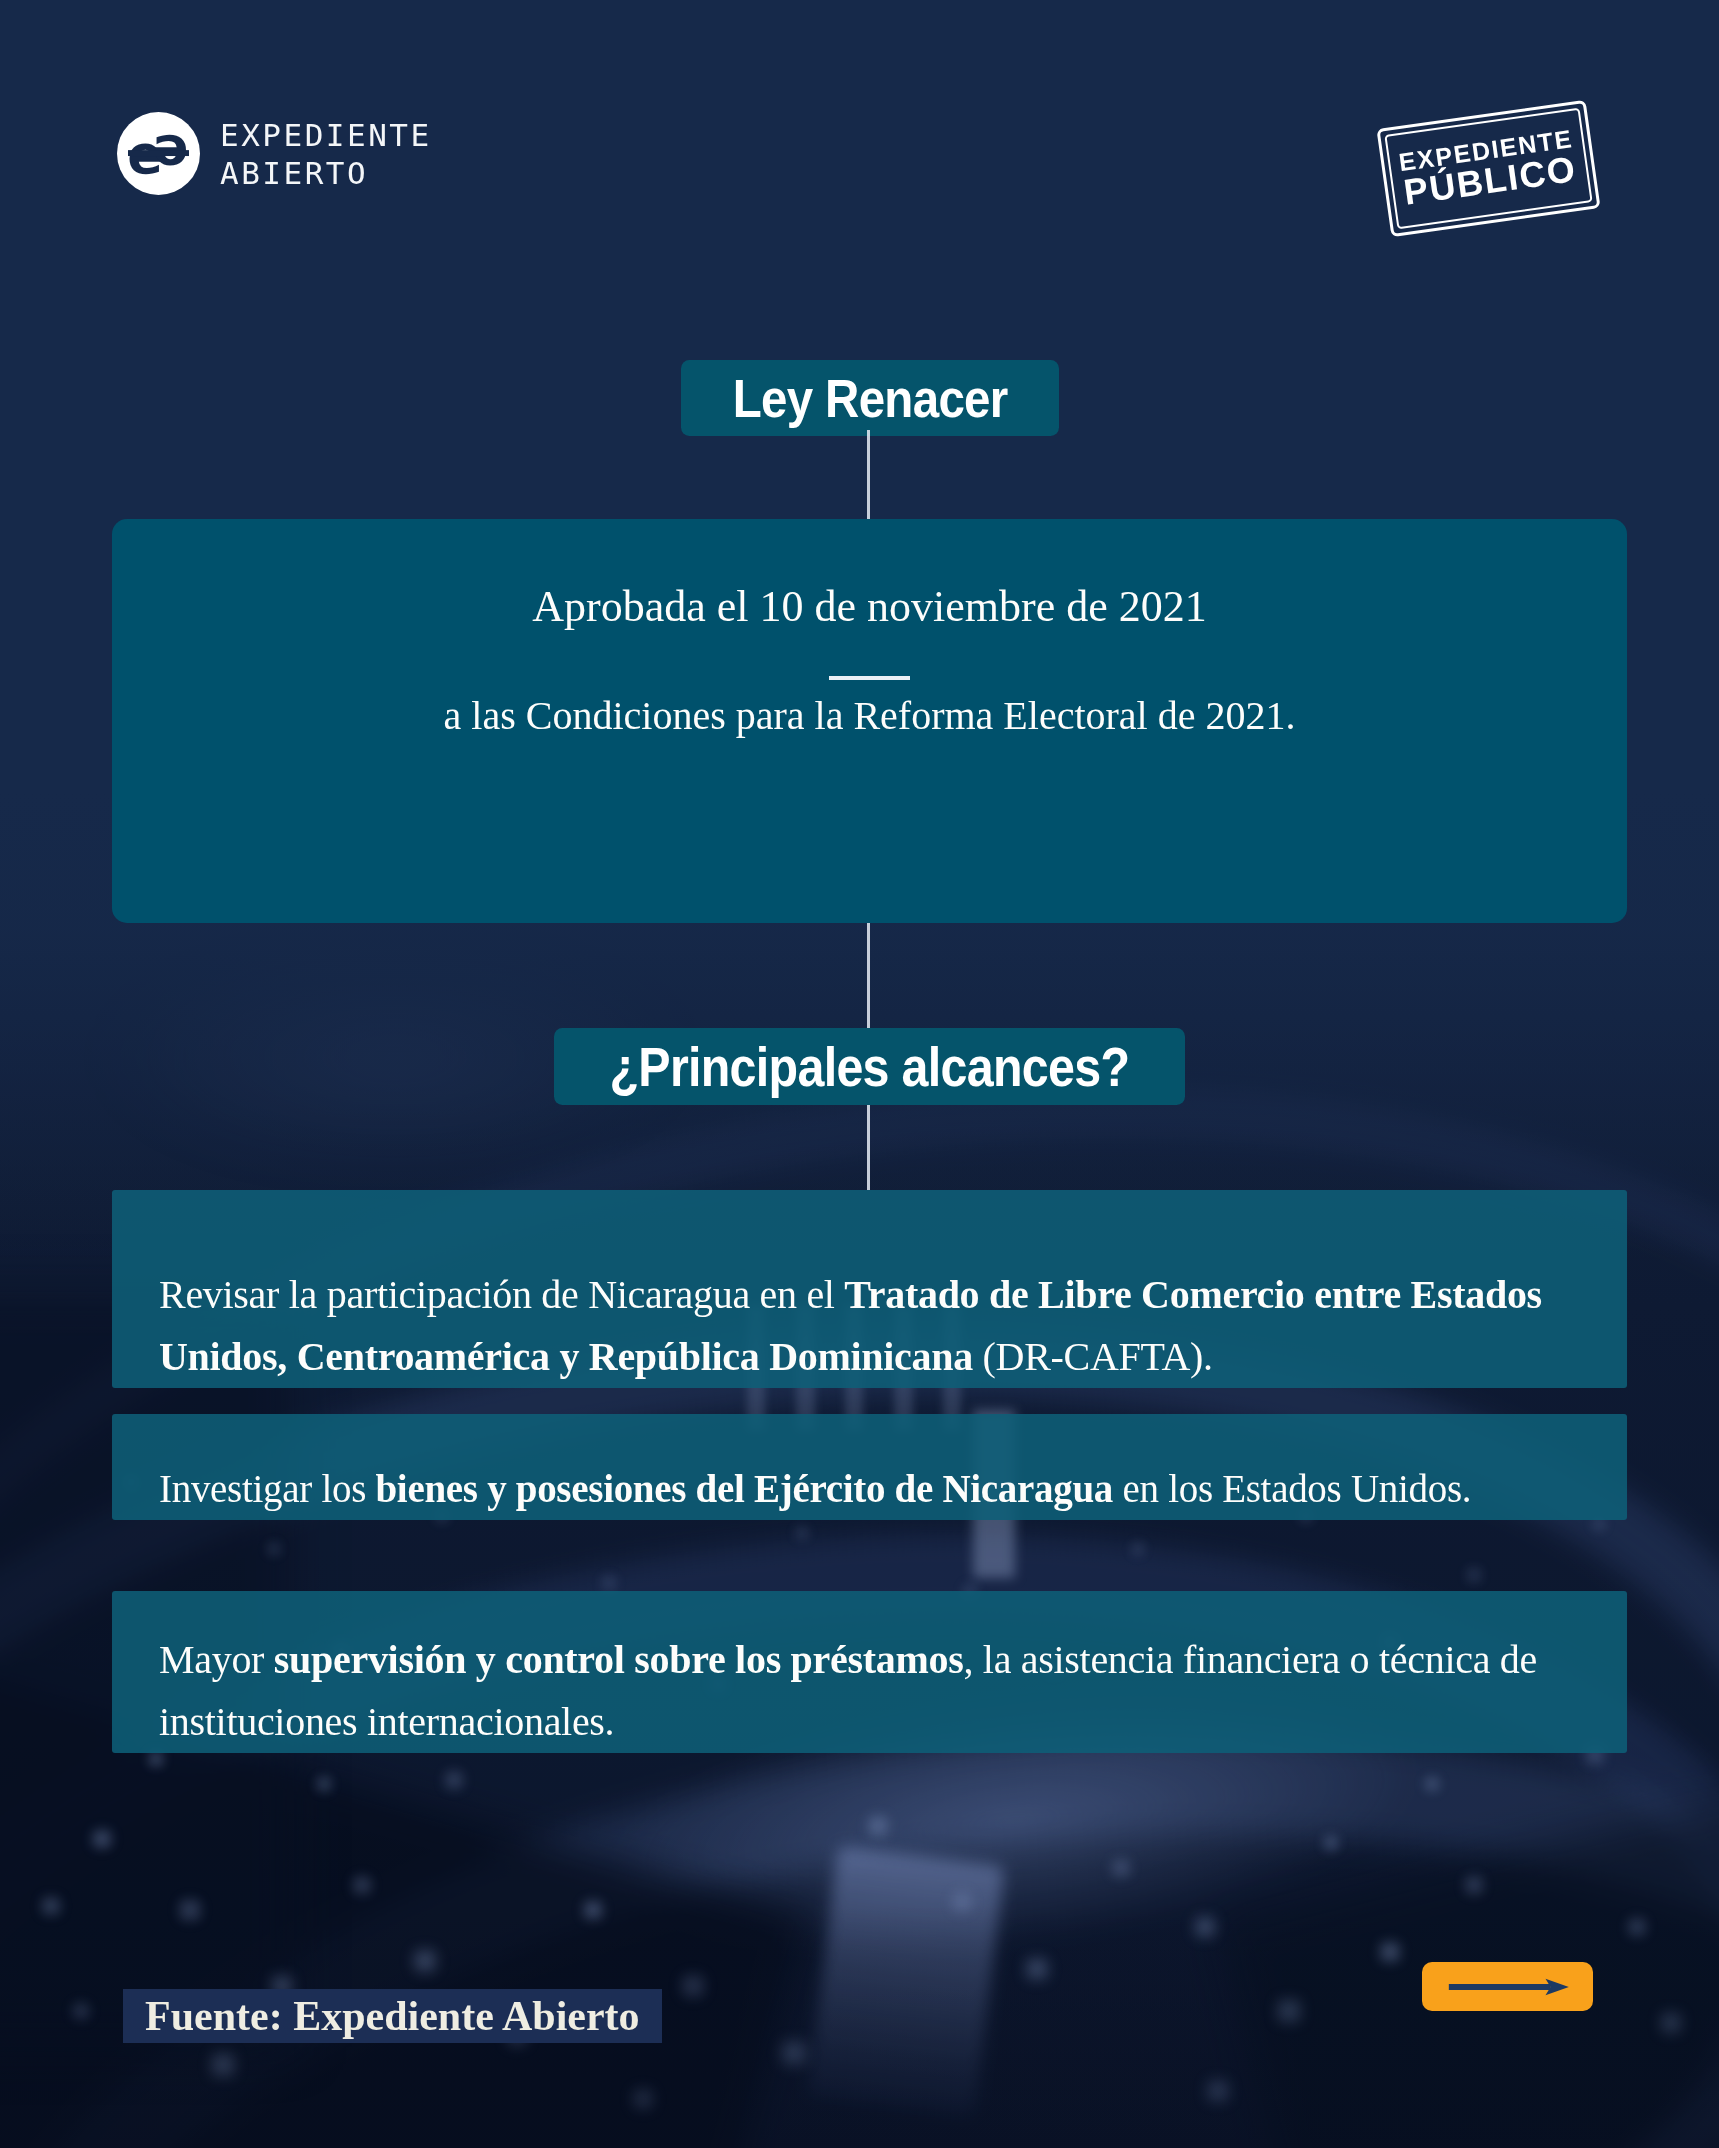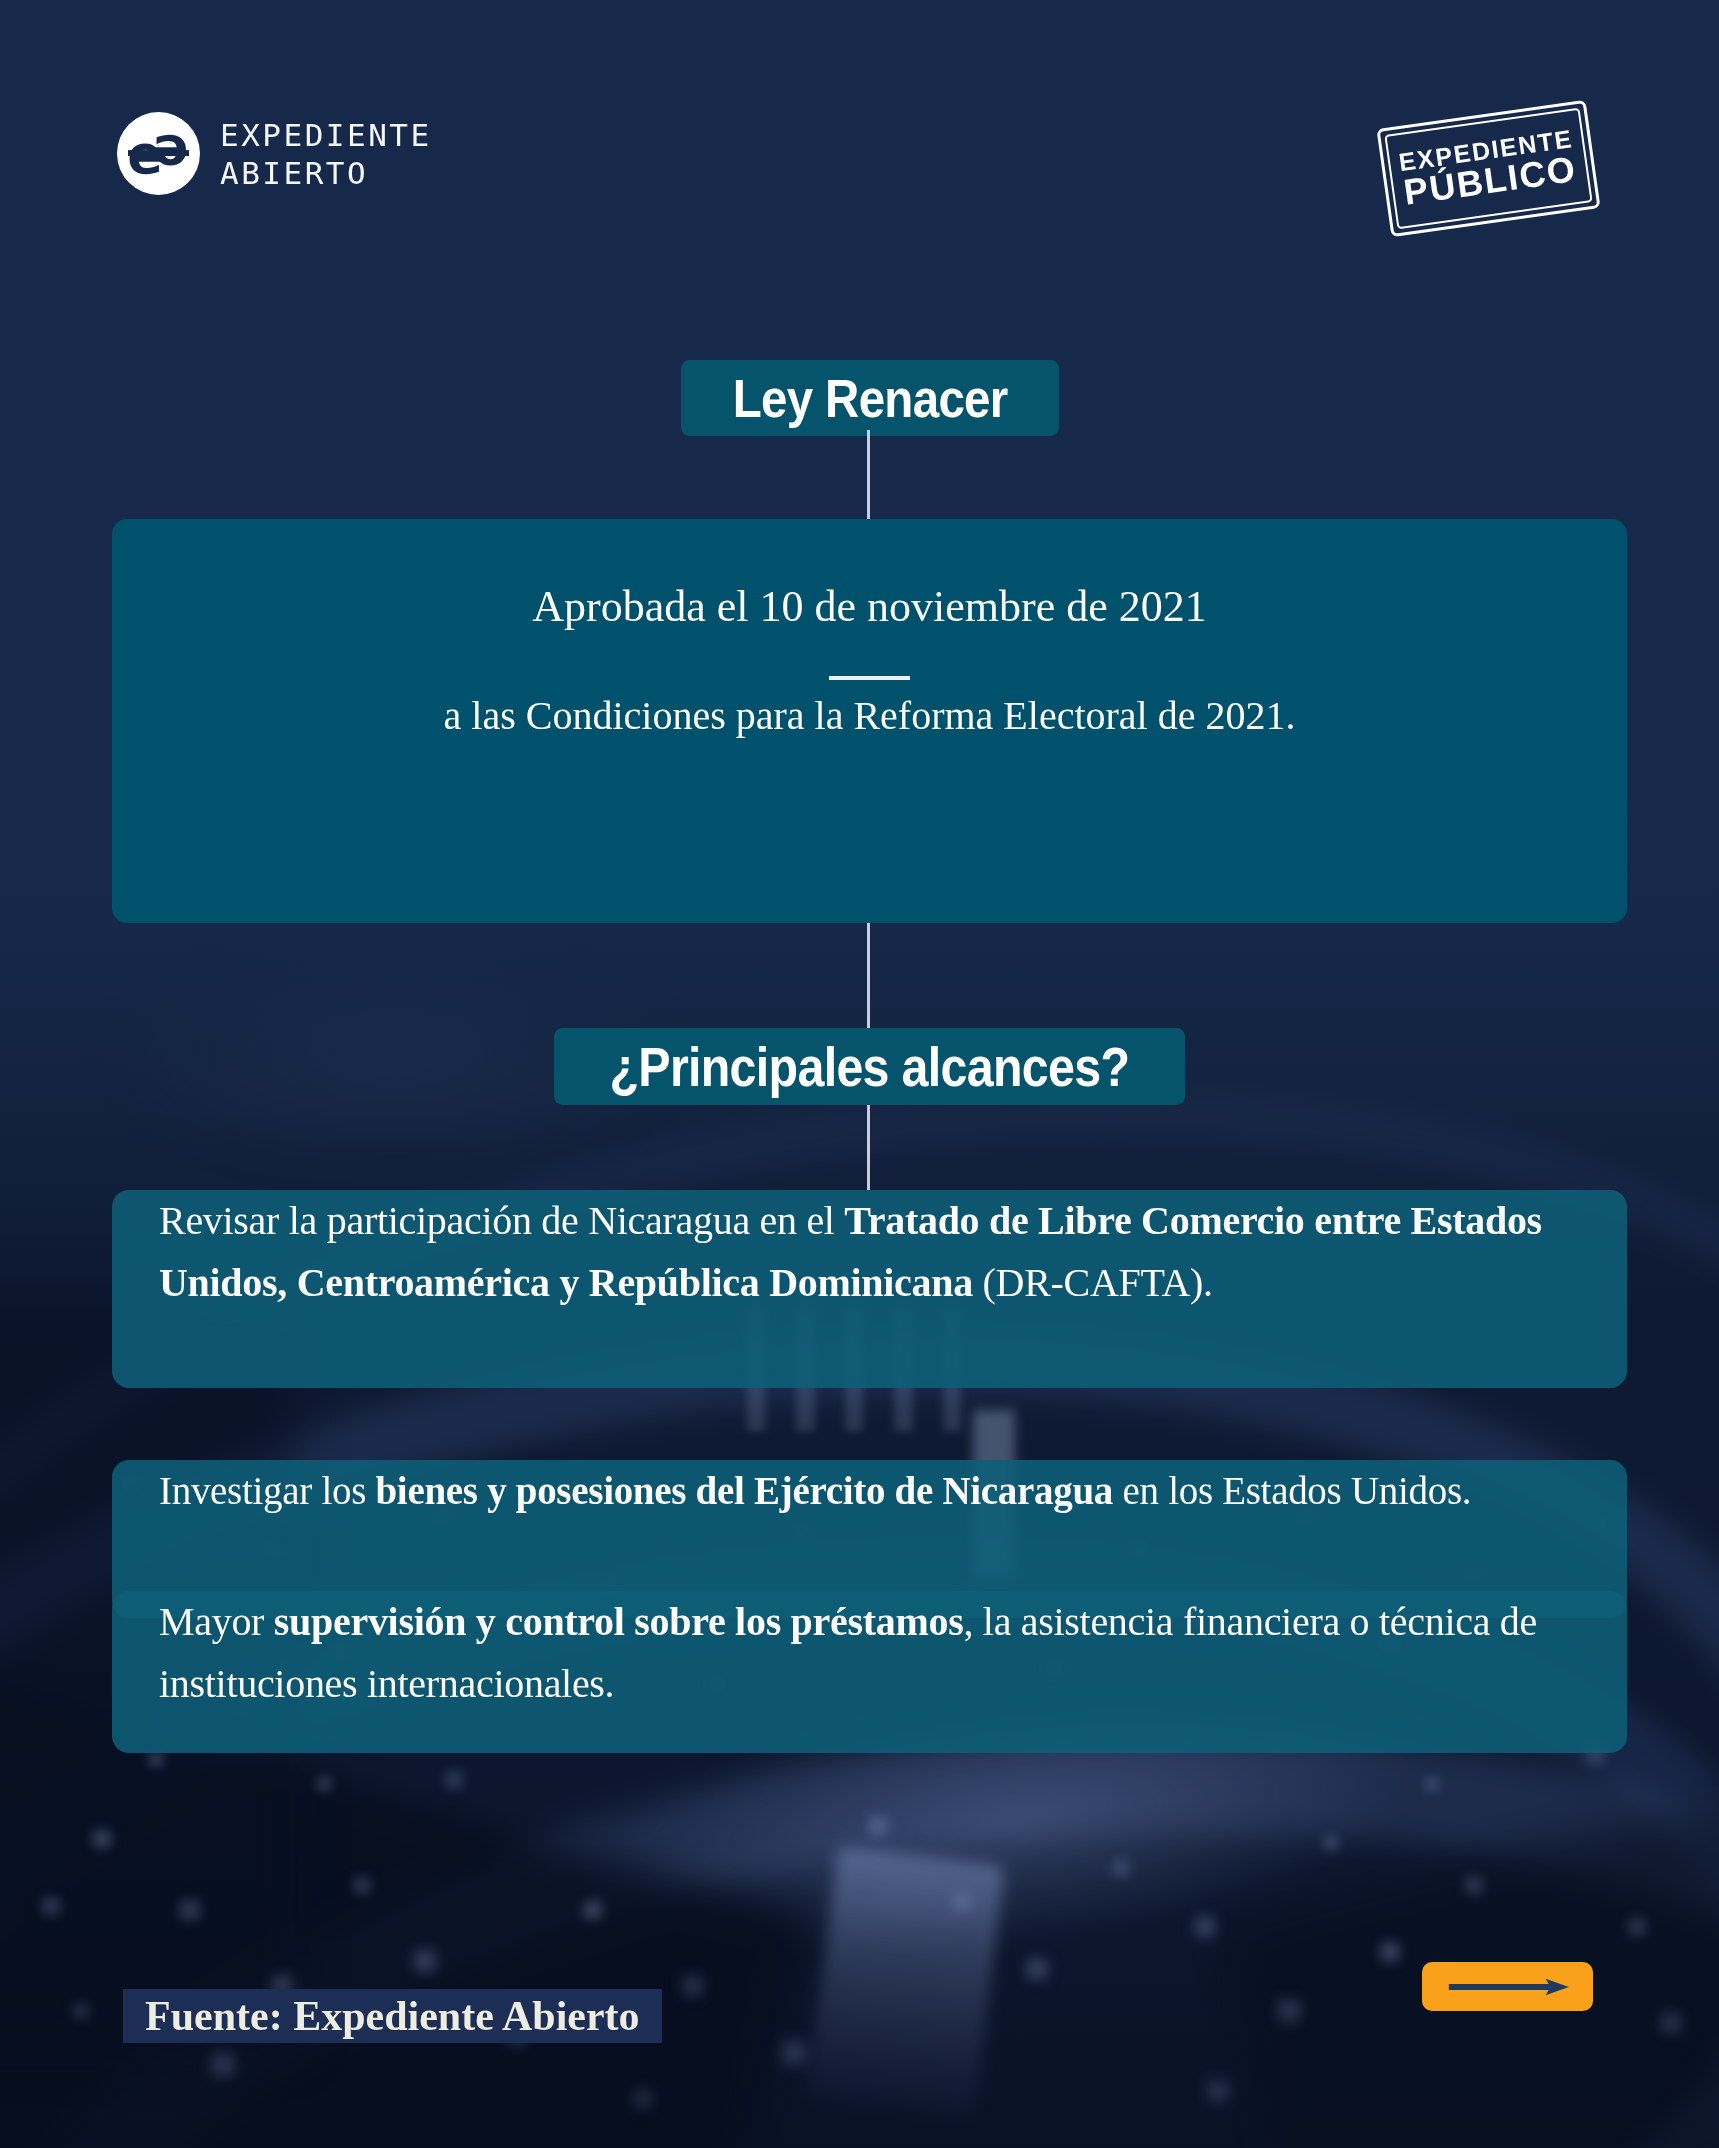--- a/index.html
+++ b/index.html
@@ -90,26 +90,26 @@
   .c3{top:1105px;height:85px;}
 
   .bigbox{position:absolute;left:112px;top:519px;width:1515px;height:404px;border-radius:15px;
           background:var(--teal-solid);text-align:center;padding-top:62px;}
   .bigbox p{margin:0;}
   .approved{font-size:44px;color:#FDFDFB;}
   .divider{width:81px;height:4.2px;background:#EAF0F6;margin:44px auto 0;}
   .lawname{margin-top:47px !important;font-size:50px;font-weight:bold;color:var(--orange-text);}
   .lawcont{margin-top:11.7px !important;font-size:40px;color:#FDFDFB;}
 
-  .bullet{position:absolute;left:112px;width:1515px;border-radius:17px;background:var(--teal-overlay);
-          display:flex;align-items:flex-start;}
+  .bullet{position:absolute;left:112px;width:1515px;border-radius:3px;background:var(--teal-overlay);
+          display:flex;align-items:flex-end;}
   .bullet p{margin:0;padding:0 59px 0 47px;font-size:40px;line-height:62px;color:#FDFDFB;letter-spacing:-0.3px;}
   .bullet b{font-weight:bold;}
   .bullet1{top:1190px;height:198px;}
-  .bullet2{top:1460px;height:158px;}
+  .bullet2{top:1414px;height:106px;}
   .bullet2 p{white-space:nowrap;font-size:39px;padding-right:25px;}
   .bullet3{top:1591px;height:162px;}
 
   
   .badge{position:absolute;left:123px;top:1989px;height:54px;padding:0 22px;background:var(--badge-bg);
          display:flex;align-items:center;font-weight:bold;font-size:42px;color:#EFEDE2;}
   .next-btn{position:absolute;left:1422px;top:1962px;width:171px;height:49px;border-radius:10px;
             background:var(--orange-button);display:flex;align-items:center;justify-content:center;cursor:pointer;}
 </style>
 </head>

